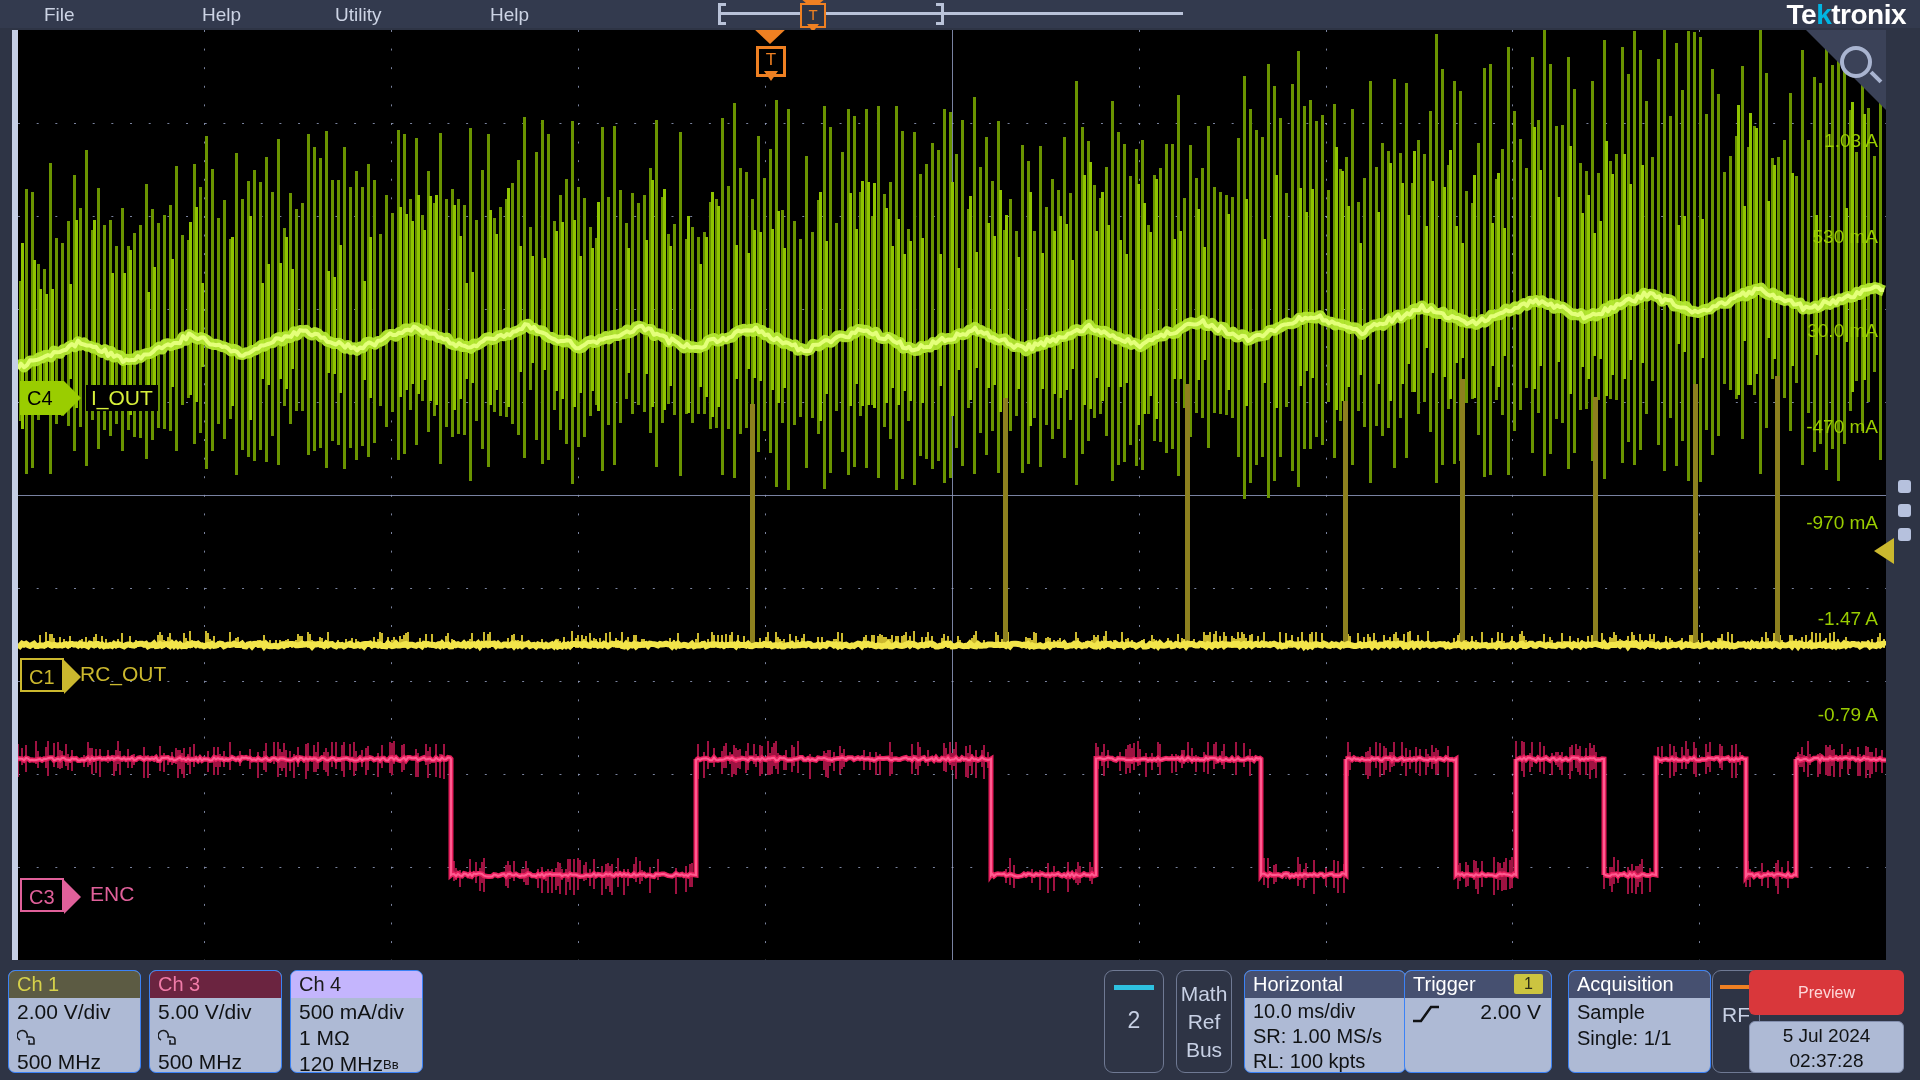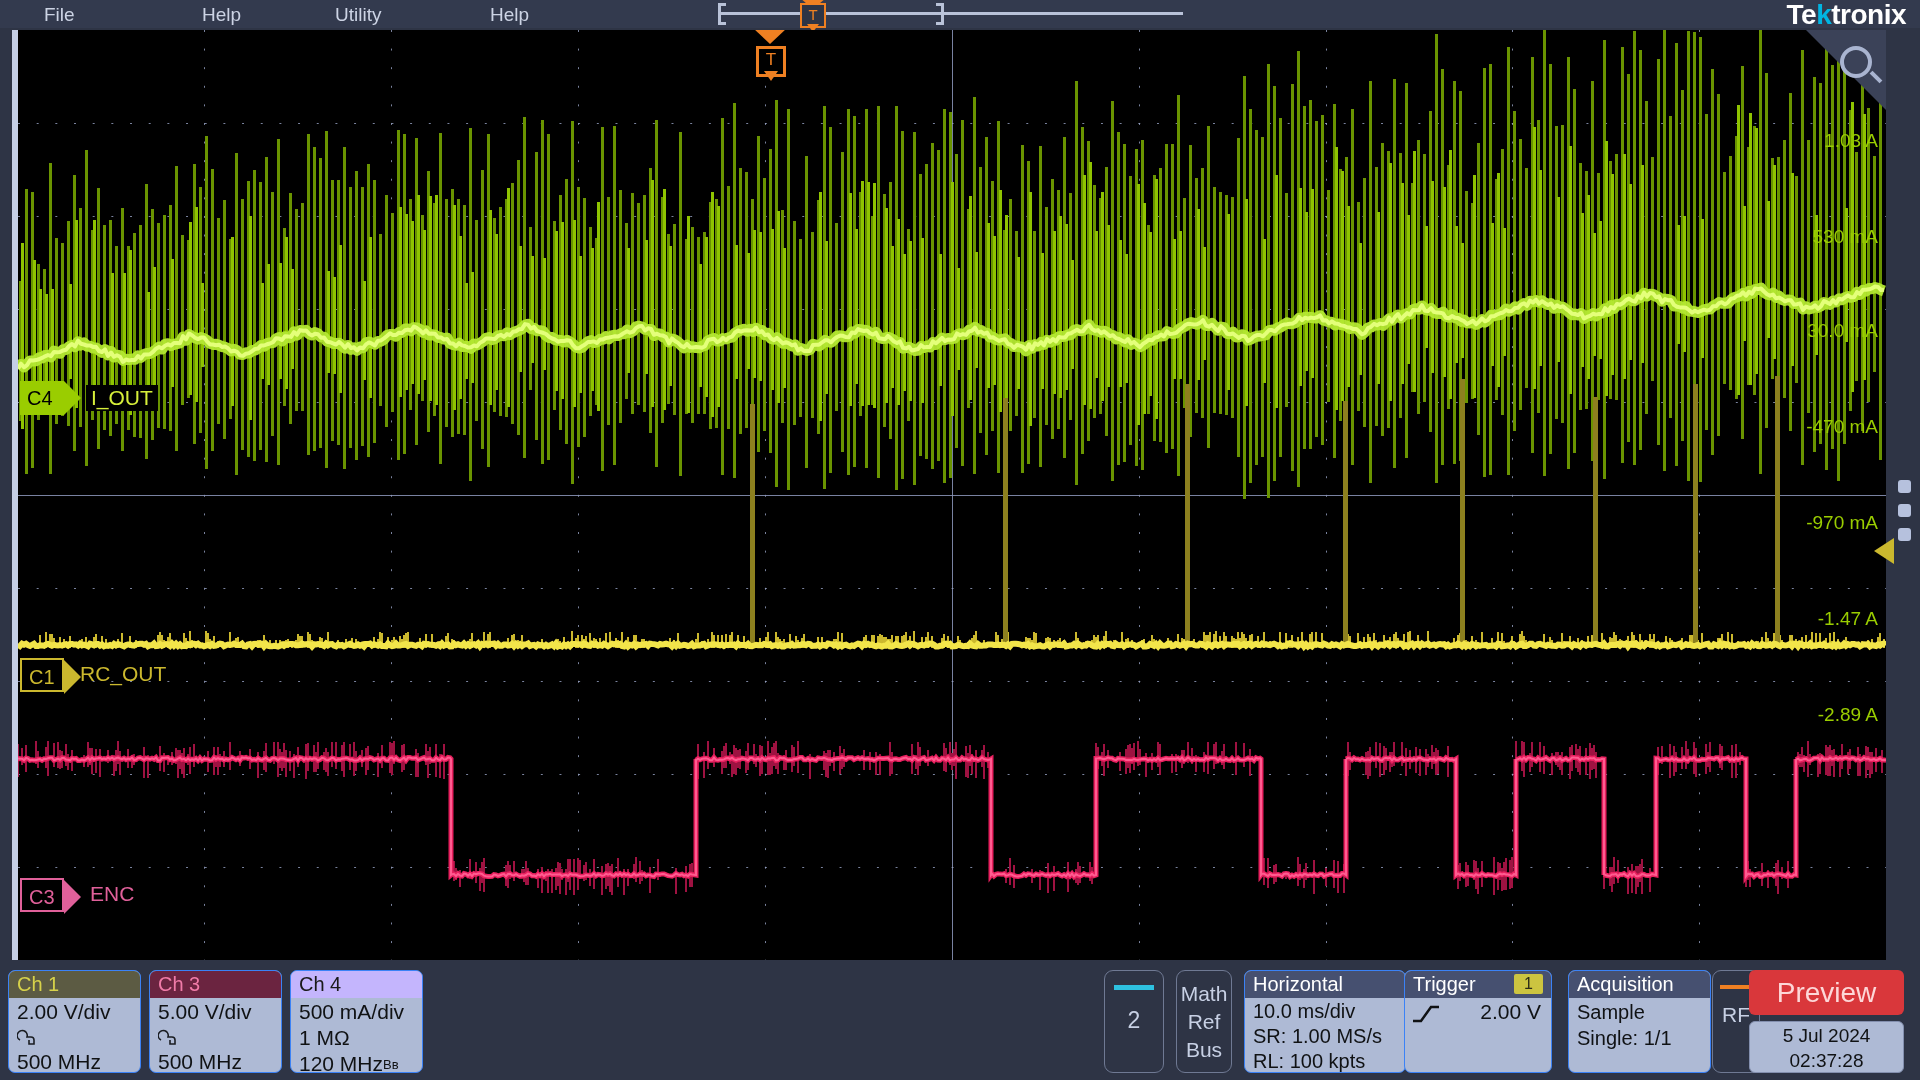--- a/index.html
+++ b/index.html
@@ -183,21 +183,21 @@
   .outline-btn {
     position: absolute; top: 7px;
     border: 1px solid #6f7993; border-radius: 9px;
     background: #2e3445; color: #c7d0e4;
     text-align: center; box-sizing: border-box;
     cursor: pointer;
   }
   #preview {
     position: absolute; top: 7px; left: 1749px; width: 155px; height: 45px;
     background: #d9373b; border-radius: 6px;
-    color: #fdd7d8; font-size: 28px; line-height: 45px; text-align: center;
+    color: #fdd7d8; font-size: 16px; line-height: 45px; text-align: center;
     cursor: pointer;
   }
   #datetime {
     position: absolute; top: 58px; left: 1749px; width: 155px; height: 52px;
     background: #aebad5; border-radius: 6px; border: 1px solid #838fae;
     color: #101214; font-size: 19px; line-height: 25px; text-align: center;
     padding-top: 1px; box-sizing: border-box;
   }
   .probe-icon { display:inline-block; width: 26px; height: 18px; }
 
@@ -299,21 +299,21 @@
         <span class="arrow" style="border-left:17px solid #e0609a; right:-19px;"></span>
       </div>
       <div class="chlabel" style="left:72px; top:852px; color:#e0609a;">ENC</div>
 
       <div class="readout" style="top:100px; color:#9acd00">1.03 A</div>
       <div class="readout" style="top:196px; color:#9acd00">530 mA</div>
       <div class="readout" style="top:290px; color:#9acd00">30.0 mA</div>
       <div class="readout" style="top:386px; color:#9acd00">-470 mA</div>
       <div class="readout" style="top:482px; color:#9acd00">-970 mA</div>
       <div class="readout" style="top:578px; color:#9acd00">-1.47 A</div>
-      <div class="readout" style="top:674px; color:#9acd00">-2.89 A</div>
+      <div class="readout" style="top:674px; color:#9acd00">-0.79 A</div>
 
       <div id="magnifier">
         <div class="tri"></div>
         <div class="glass"></div>
         <div class="handle"></div>
       </div>
     </div>
   </div>
 
   <div id="c1arrow" style="top:538px; right:26px;"></div>

